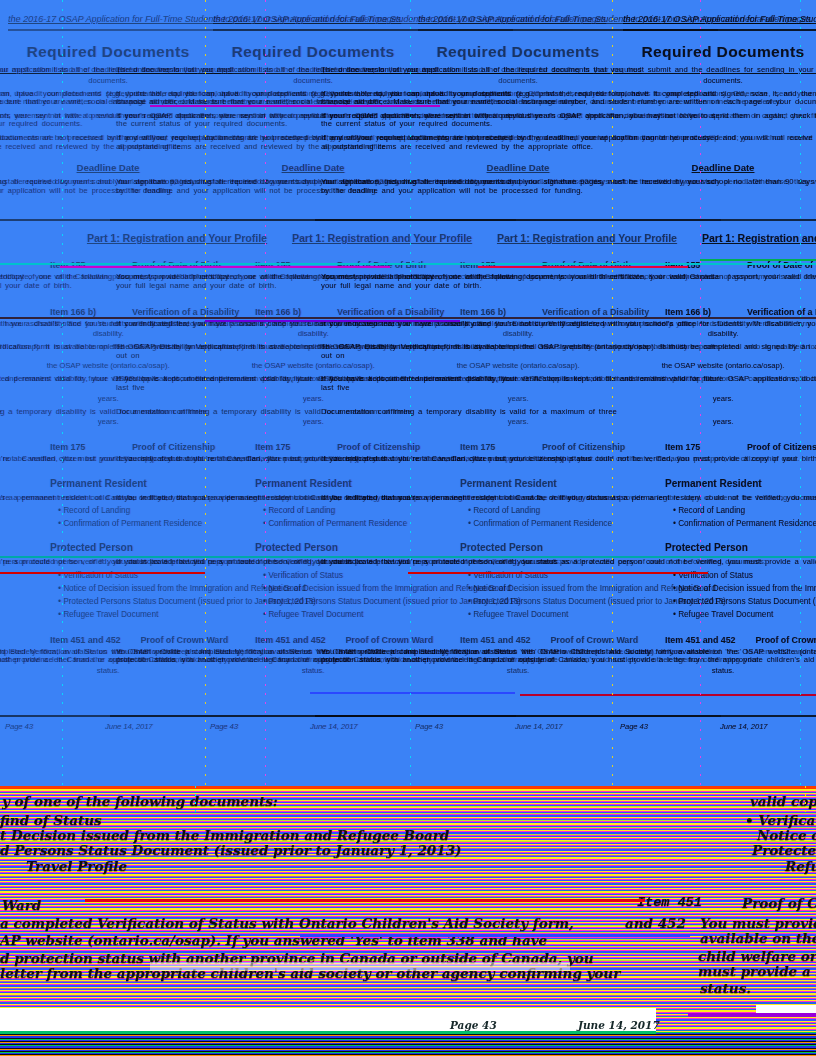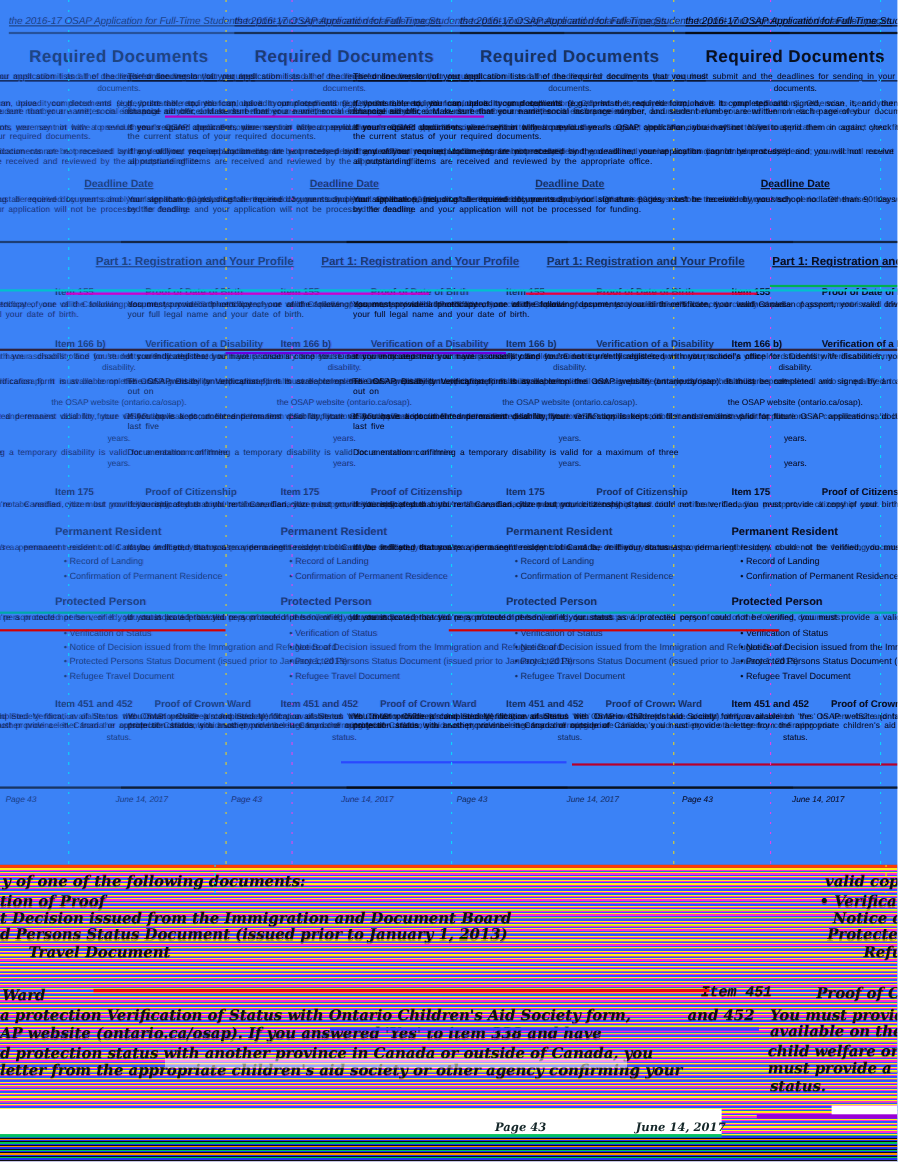--- a/index.html
+++ b/index.html
@@ -295,26 +295,26 @@
       <div class="vline" style="left: 700px; background: repeating-linear-gradient(rgb(255, 57, 230) 0px, rgb(255, 57, 230) 2px, transparent 2px, transparent 9px);"></div>
       <div class="vline" style="left: 800px; background: repeating-linear-gradient(rgb(0, 229, 255) 0px, rgb(0, 229, 255) 2px, transparent 2px, transparent 9px);"></div>
     </div>
 
   <div id="glitch-zone">
     <div class="scanA" id="scanA" style="background: repeating-linear-gradient(rgb(255, 236, 30) 0px, rgb(255, 236, 30) 1.1px, rgb(255, 43, 209) 1.1px, rgb(255, 43, 209) 2.2px, rgb(43, 85, 255) 2.2px, rgb(43, 85, 255) 3.4px);"></div>
     <div class="scanA2" id="scanA2" style="background: repeating-linear-gradient(transparent 0px, transparent 6px, rgba(0, 200, 80, 0.55) 6px, rgba(0, 200, 80, 0.55) 7px);"></div>
     <div class="boundary" id="boundary" style="background: rgb(255, 59, 0);"></div>
     <div id="frag-layer">
         <div class="gfrag" style="left: 2px; top: 7px;">y of one of the following documents:</div>
-        <div class="gfrag" style="left: 0px; top: 26px;">tion of Proof</div>
-        <div class="gfrag" style="left: 0px; top: 41px;">t Decision issued from the Immigration and Document Board</div>
+        <div class="gfrag" style="left: 0px; top: 26px;">find of Status</div>
+        <div class="gfrag" style="left: 0px; top: 41px;">t Decision issued from the Immigration and Refugee Board</div>
         <div class="gfrag" style="left: 0px; top: 56px;">d Persons Status Document (issued prior to January 1, 2013)</div>
-        <div class="gfrag" style="left: 26px; top: 72px;">Travel Document</div>
+        <div class="gfrag" style="left: 26px; top: 72px;">Travel Profile</div>
         <div class="gfrag" style="left: 2px; top: 111px;">Ward</div>
-        <div class="gfrag" style="left: 0px; top: 129px;">a protection Verification of Status with Ontario Children's Aid Society form,</div>
+        <div class="gfrag" style="left: 0px; top: 129px;">a completed Verification of Status with Ontario Children's Aid Society form,</div>
         <div class="gfrag" style="left: 0px; top: 146px;">AP website (ontario.ca/osap). If you answered 'Yes' to item 338 and have</div>
         <div class="gfrag" style="left: 0px; top: 164px;">d protection status with another province in Canada or outside of Canada, you</div>
         <div class="gfrag" style="left: 0px; top: 179px;">letter from the appropriate children's aid society or other agency confirming your</div>
         <div class="gfrag" style="left: 750px; top: 7px;">valid cop</div>
         <div class="gfrag" style="left: 745px; top: 26px; font-style: italic;">•  Verifica</div>
         <div class="gfrag" style="left: 757px; top: 41px;">Notice o</div>
         <div class="gfrag" style="left: 752px; top: 56px;">Protecte</div>
         <div class="gfrag" style="left: 785px; top: 72px;">Refugee</div>
         <div class="gfrag" style="left: 637px; top: 109px; font-family: Liberation Mono, monospace;">Item 451</div>
         <div class="gfrag" style="left: 742px; top: 109px;">Proof of Crown W</div>

